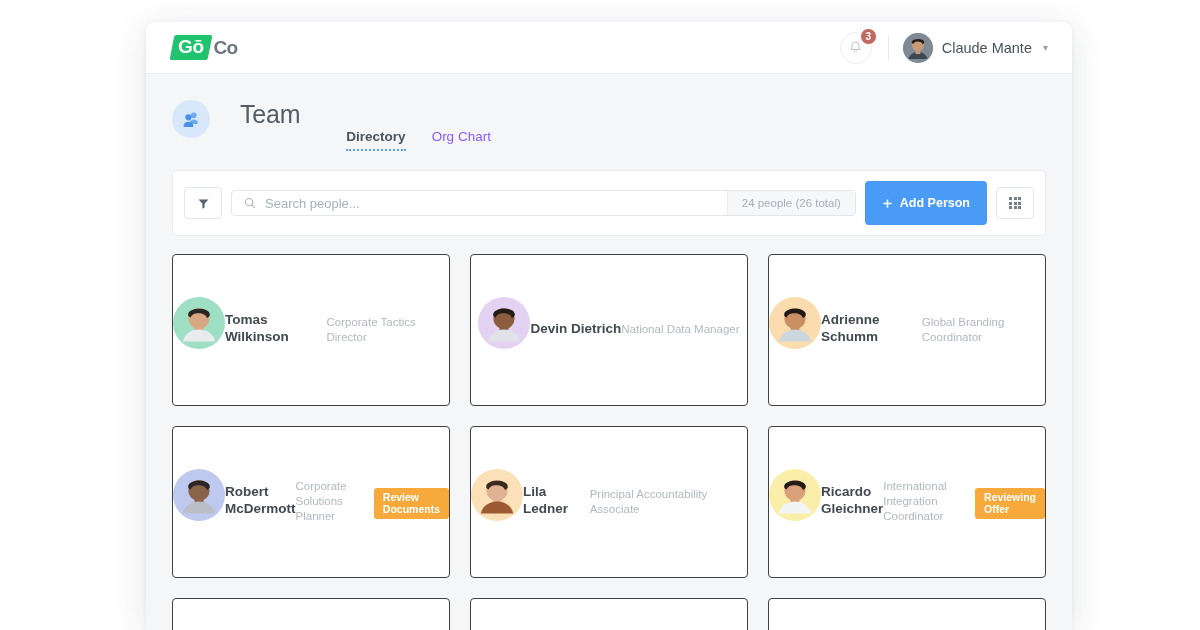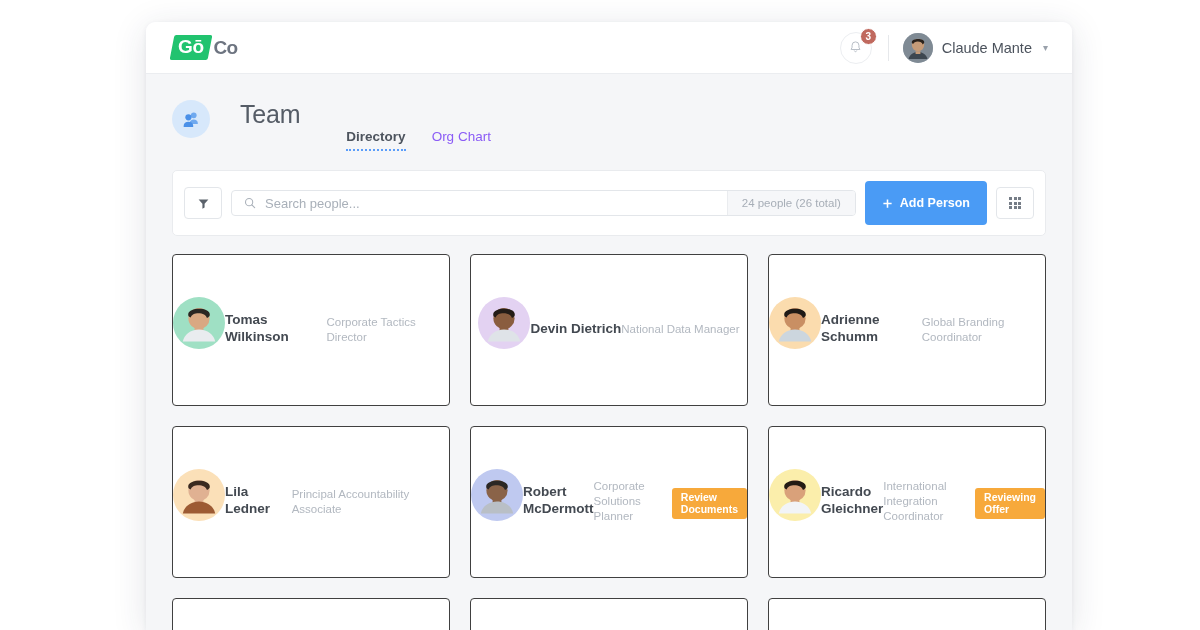--- a/index.html
+++ b/index.html
@@ -346,41 +346,41 @@
         <div class="avatar" style="background: rgb(251, 220, 174);"><svg width="52" height="52" viewBox="0 0 52 52">
             <circle cx="26" cy="21.5" r="10.6" fill="#c98f63"></circle>
             <path d="M15.2 17.4c0-7.4 21.6-7.7 21.6 0 0 2.8-1.7 2.2-2.8 3.9-.9-6.5-15-7-16.4-.7-1.2-1.4-2.4-.7-2.4-3.2z" fill="#1f1a16"></path>
             <path d="M21.6 30h8.8v6.2h-8.8z" fill="#c98f63"></path>
             <path d="M26 32.4c8.6 0 14.8 5.2 16.2 12.1H9.8C11.2 37.6 17.4 32.4 26 32.4z" fill="#ccd6de"></path>
           </svg></div>
         <div class="person-name">Adrienne Schumm</div>
         <div class="person-title">Global Branding Coordinator</div>
       </div>
       <div class="person-card">
+        <div class="avatar" style="background: rgb(191, 201, 240);"><svg width="52" height="52" viewBox="0 0 52 52">
+            <circle cx="26" cy="21.5" r="10.6" fill="#8a6348"></circle>
+            <path d="M15.2 17.4c0-7.4 21.6-7.7 21.6 0 0 2.8-1.7 2.2-2.8 3.9-.9-6.5-15-7-16.4-.7-1.2-1.4-2.4-.7-2.4-3.2z" fill="#2b2724"></path>
+            <path d="M21.6 30h8.8v6.2h-8.8z" fill="#8a6348"></path>
+            <path d="M26 32.4c8.6 0 14.8 5.2 16.2 12.1H9.8C11.2 37.6 17.4 32.4 26 32.4z" fill="#b9bfc6"></path>
+          </svg></div>
+        <div class="person-name">Robert McDermott</div>
+        <div class="person-title">Corporate Solutions Planner</div>
+        <div class="status-badge" style="background: rgb(247, 169, 59);">Review Documents</div>
+      </div>
+      <div class="person-card">
         <div class="avatar" style="background: rgb(251, 224, 184);"><svg width="52" height="52" viewBox="0 0 52 52">
             <circle cx="26" cy="21.5" r="10.6" fill="#e0b192"></circle>
             <path d="M15.2 17.4c0-7.4 21.6-7.7 21.6 0 0 2.8-1.7 2.2-2.8 3.9-.9-6.5-15-7-16.4-.7-1.2-1.4-2.4-.7-2.4-3.2z" fill="#3a2a20"></path>
             <path d="M21.6 30h8.8v6.2h-8.8z" fill="#e0b192"></path>
             <path d="M26 32.4c8.6 0 14.8 5.2 16.2 12.1H9.8C11.2 37.6 17.4 32.4 26 32.4z" fill="#9d5b33"></path>
           </svg></div>
         <div class="person-name">Lila Ledner</div>
         <div class="person-title">Principal Accountability Associate</div>
       </div>
       <div class="person-card">
-        <div class="avatar" style="background: rgb(191, 201, 240);"><svg width="52" height="52" viewBox="0 0 52 52">
-            <circle cx="26" cy="21.5" r="10.6" fill="#8a6348"></circle>
-            <path d="M15.2 17.4c0-7.4 21.6-7.7 21.6 0 0 2.8-1.7 2.2-2.8 3.9-.9-6.5-15-7-16.4-.7-1.2-1.4-2.4-.7-2.4-3.2z" fill="#2b2724"></path>
-            <path d="M21.6 30h8.8v6.2h-8.8z" fill="#8a6348"></path>
-            <path d="M26 32.4c8.6 0 14.8 5.2 16.2 12.1H9.8C11.2 37.6 17.4 32.4 26 32.4z" fill="#b9bfc6"></path>
-          </svg></div>
-        <div class="person-name">Robert McDermott</div>
-        <div class="person-title">Corporate Solutions Planner</div>
-        <div class="status-badge" style="background: rgb(247, 169, 59);">Review Documents</div>
-      </div>
-      <div class="person-card">
         <div class="avatar" style="background: rgb(251, 238, 171);"><svg width="52" height="52" viewBox="0 0 52 52">
             <circle cx="26" cy="21.5" r="10.6" fill="#d9a17a"></circle>
             <path d="M15.2 17.4c0-7.4 21.6-7.7 21.6 0 0 2.8-1.7 2.2-2.8 3.9-.9-6.5-15-7-16.4-.7-1.2-1.4-2.4-.7-2.4-3.2z" fill="#241b14"></path>
             <path d="M21.6 30h8.8v6.2h-8.8z" fill="#d9a17a"></path>
             <path d="M26 32.4c8.6 0 14.8 5.2 16.2 12.1H9.8C11.2 37.6 17.4 32.4 26 32.4z" fill="#f2f4f6"></path>
           </svg></div>
         <div class="person-name">Ricardo Gleichner</div>
         <div class="person-title">International Integration Coordinator</div>
         <div class="status-badge" style="background: rgb(247, 169, 59);">Reviewing Offer</div>
       </div>

